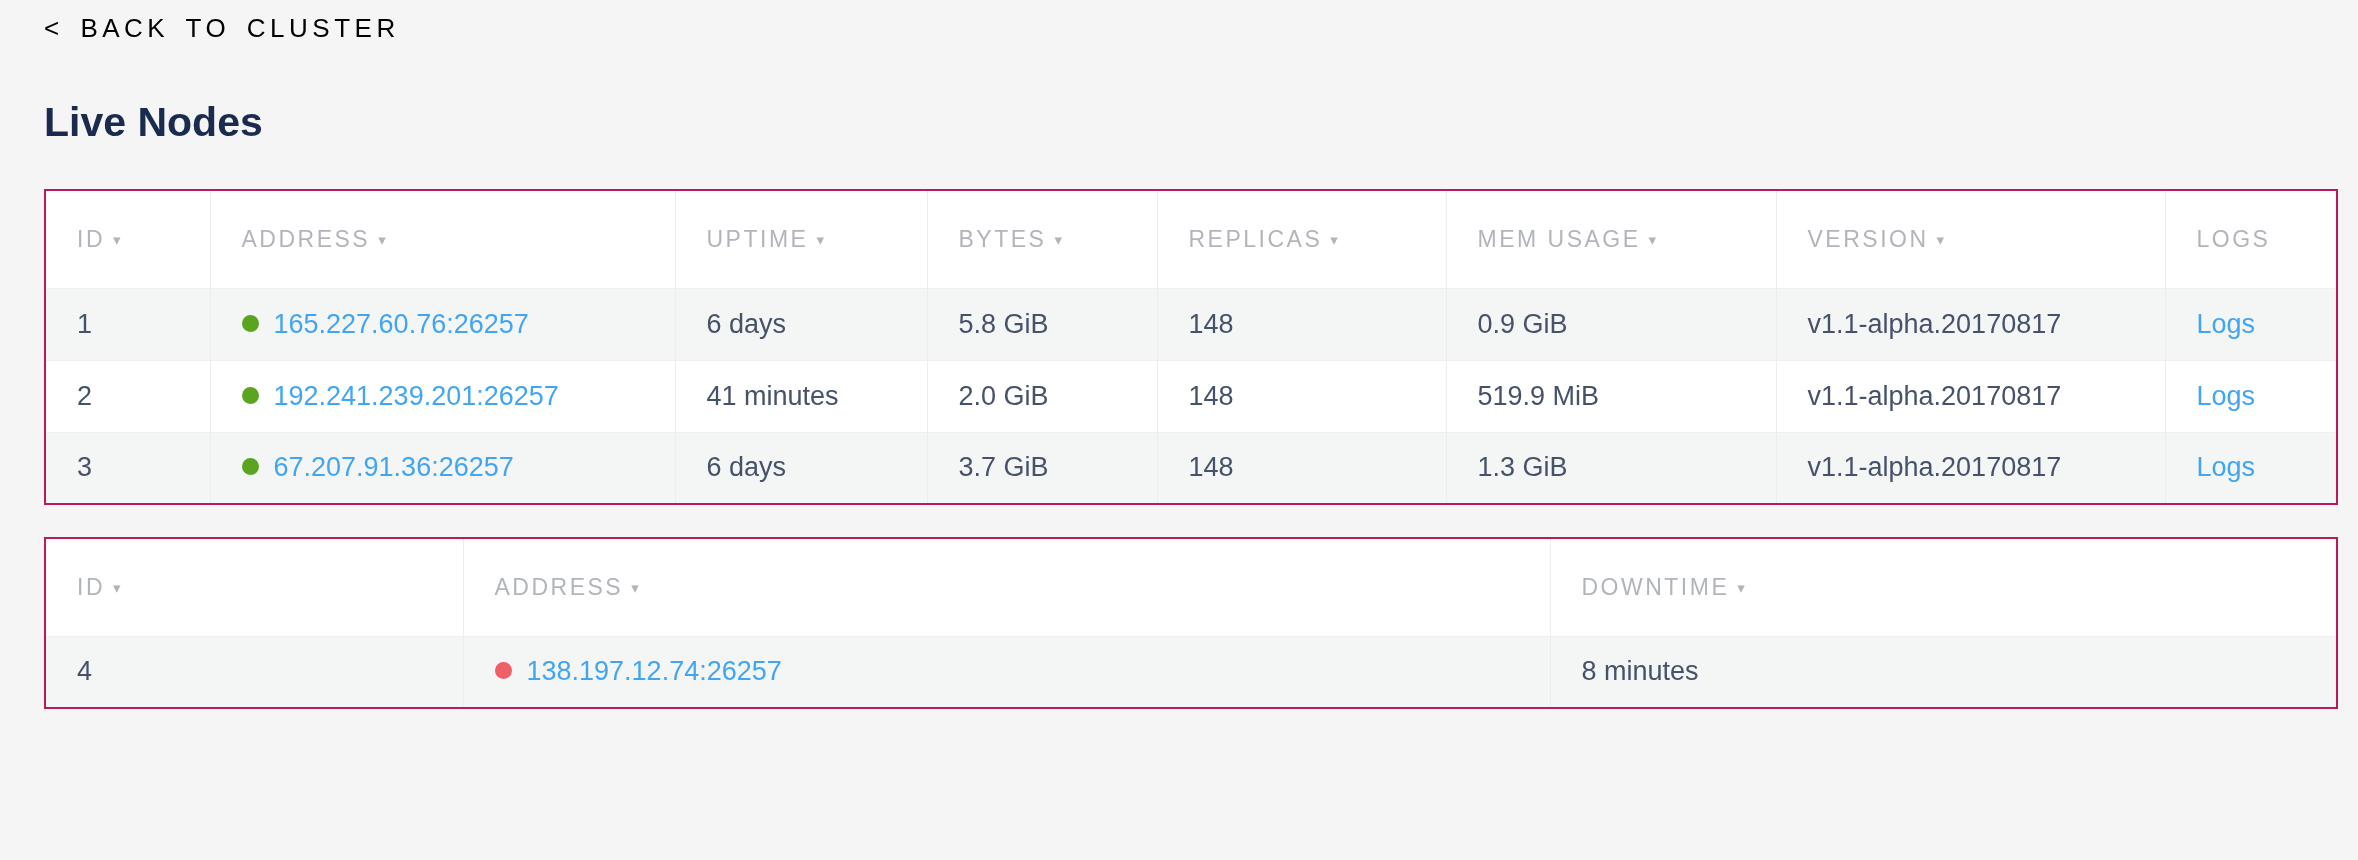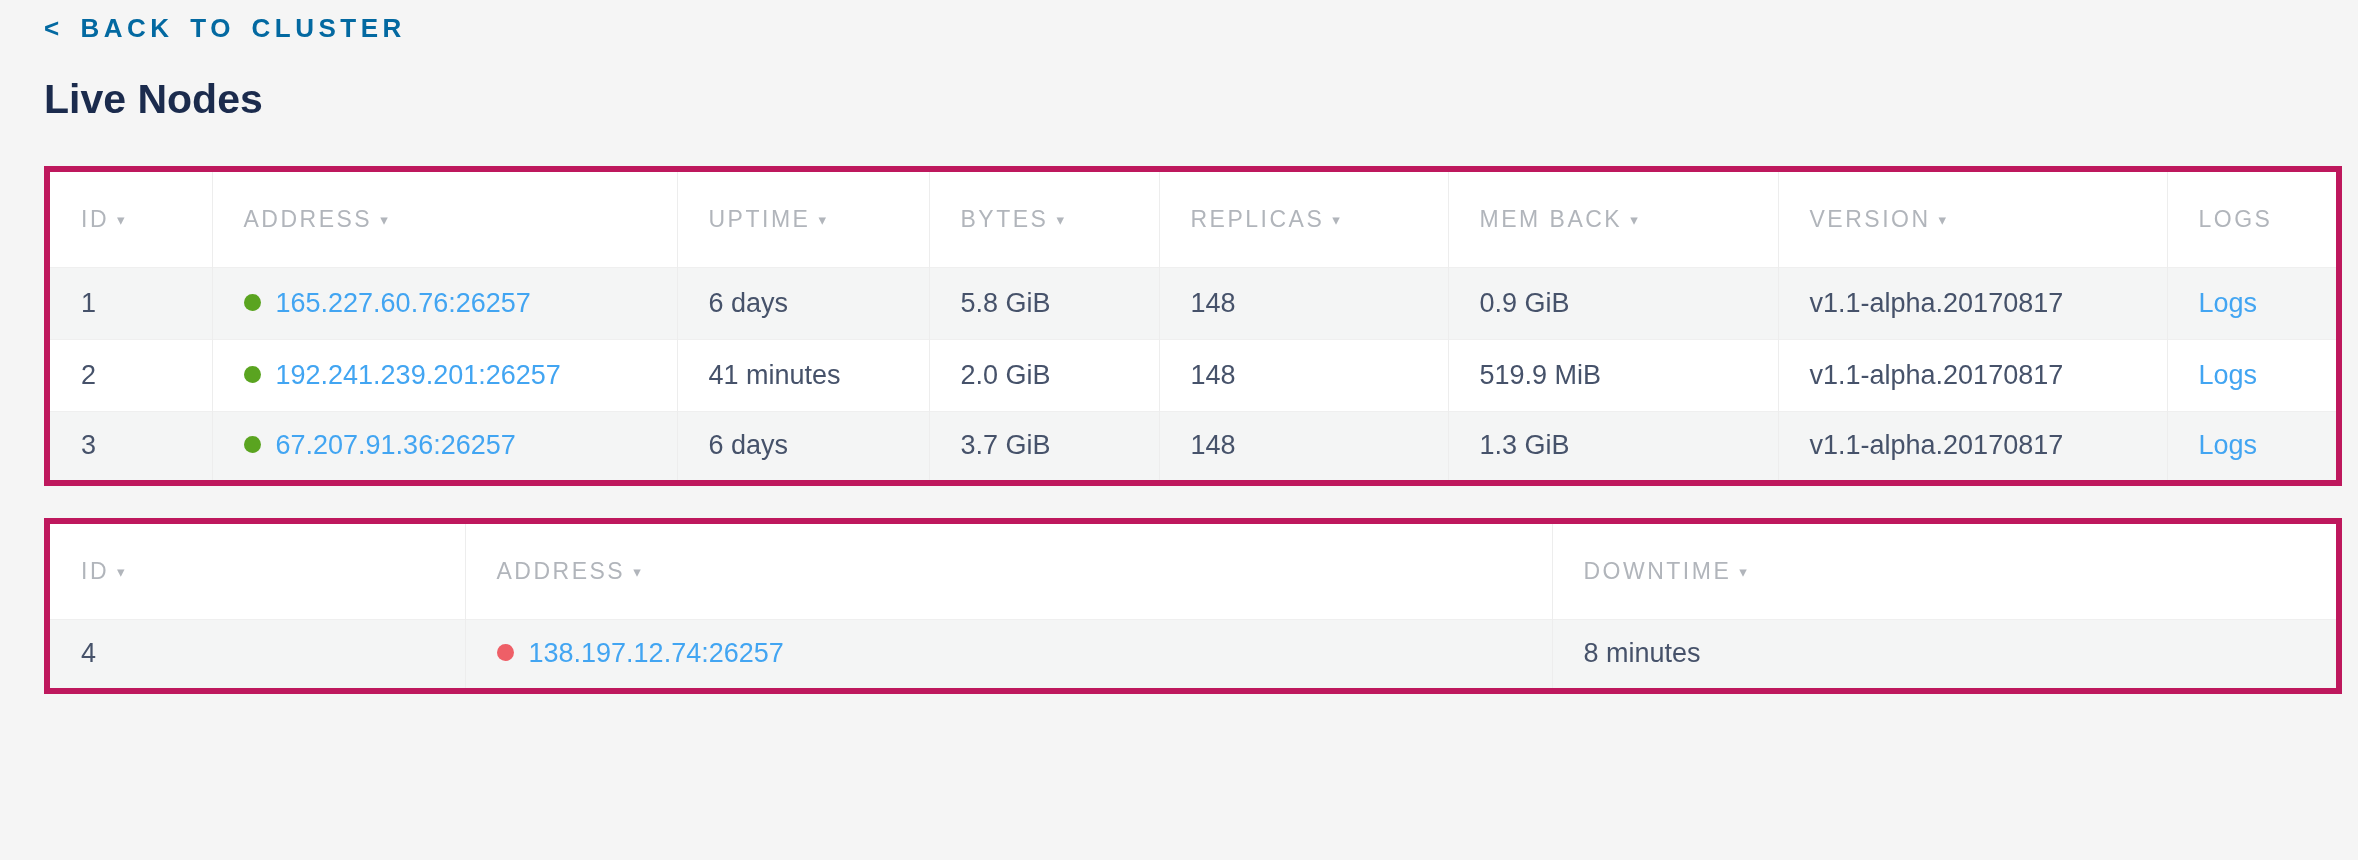--- a/index.html
+++ b/index.html
@@ -8,47 +8,47 @@
     background: #f5f5f5;
     font-family: "Liberation Sans", sans-serif;
     overflow: hidden;
   }
   .page { padding: 12px 21px 0 44px; }
 
   
   .back-link {
     display: inline-block;
     font-size: 26px;
-    font-weight: 700;
+    font-weight: 400;
     letter-spacing: 4.5px;
     word-spacing: 5px;
-    color: #0369a1;
+    color: #000000;
     text-decoration: none;
     cursor: pointer;
     line-height: 32px;
   }
 
   
   h2.section-title {
     font-size: 41px;
     font-weight: 700;
     color: #1b2b4d;
     letter-spacing: 0;
     line-height: 46px;
   }
-  .title-live { margin-top: 32px; }
+  .title-live { margin-top: 55px; }
   .title-dead { margin-top: 68px; }
 
   
   table.nodes-table {
     border-collapse: collapse;
     table-layout: fixed;
     width: 2292px;
     background: #f0abfc;
-    border: 6px solid #be185d;
+    border: 2px solid #be185d;
   }
   .table-live { margin-top: 44px; }
   .table-dead { margin-top: 32px; }
 
   th, td {
     border-left: 1px solid #ededed;
     border-top: 1px solid #efefef;
     padding: 0 20px 0 31px;
     text-align: left;
     vertical-align: middle;
@@ -134,21 +134,21 @@
       <col class="col-l-version">
         <col class="col-l-logs">
     </colgroup>
     <thead>
       <tr>
         <th><span>ID</span><span class="sort-arrow">▾</span></th>
         <th><span>ADDRESS</span><span class="sort-arrow">▾</span></th>
         <th><span>UPTIME</span><span class="sort-arrow">▾</span></th>
         <th><span>BYTES</span><span class="sort-arrow">▾</span></th>
         <th><span>REPLICAS</span><span class="sort-arrow">▾</span></th>
-        <th><span>MEM BACK</span><span class="sort-arrow">▾</span></th>
+        <th><span>MEM USAGE</span><span class="sort-arrow">▾</span></th>
         <th><span>VERSION</span><span class="sort-arrow">▾</span></th>
         <th class="not-sortable"><span>LOGS</span></th>
       </tr>
     </thead>
     <tbody>
       <tr class="striped">
         <td>1</td>
         <td><span class="status-dot dot-live"></span><a class="node-link">165.227.60.76:26257</a></td>
         <td>6 days</td>
         <td>5.8 GiB</td>

